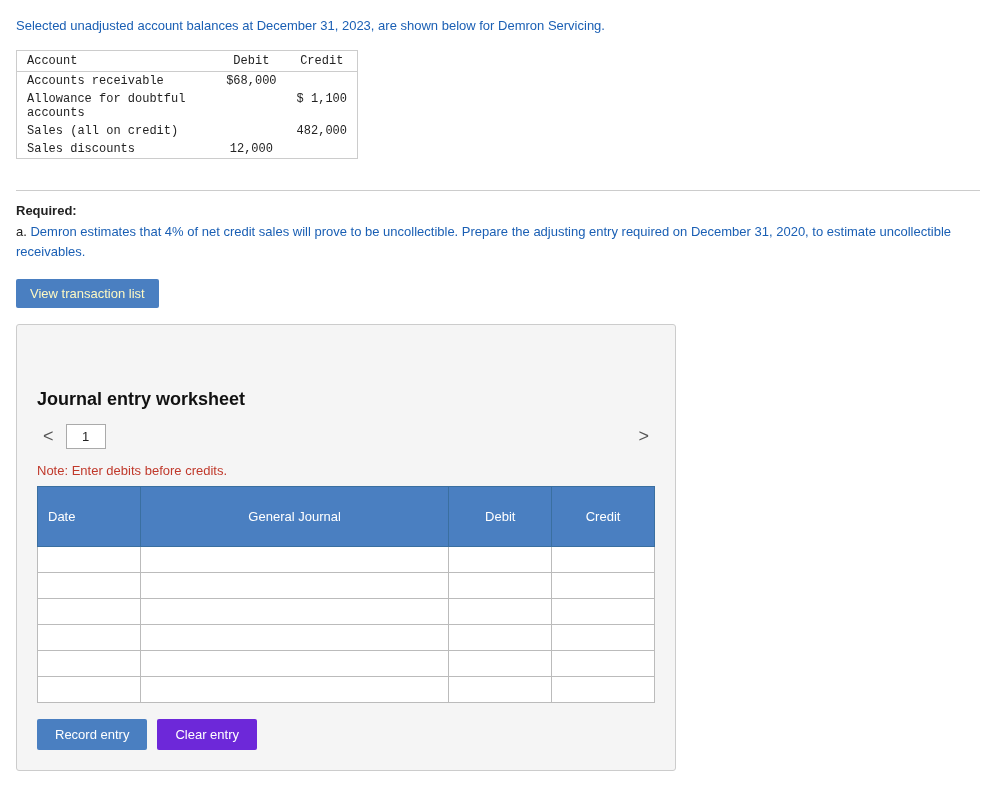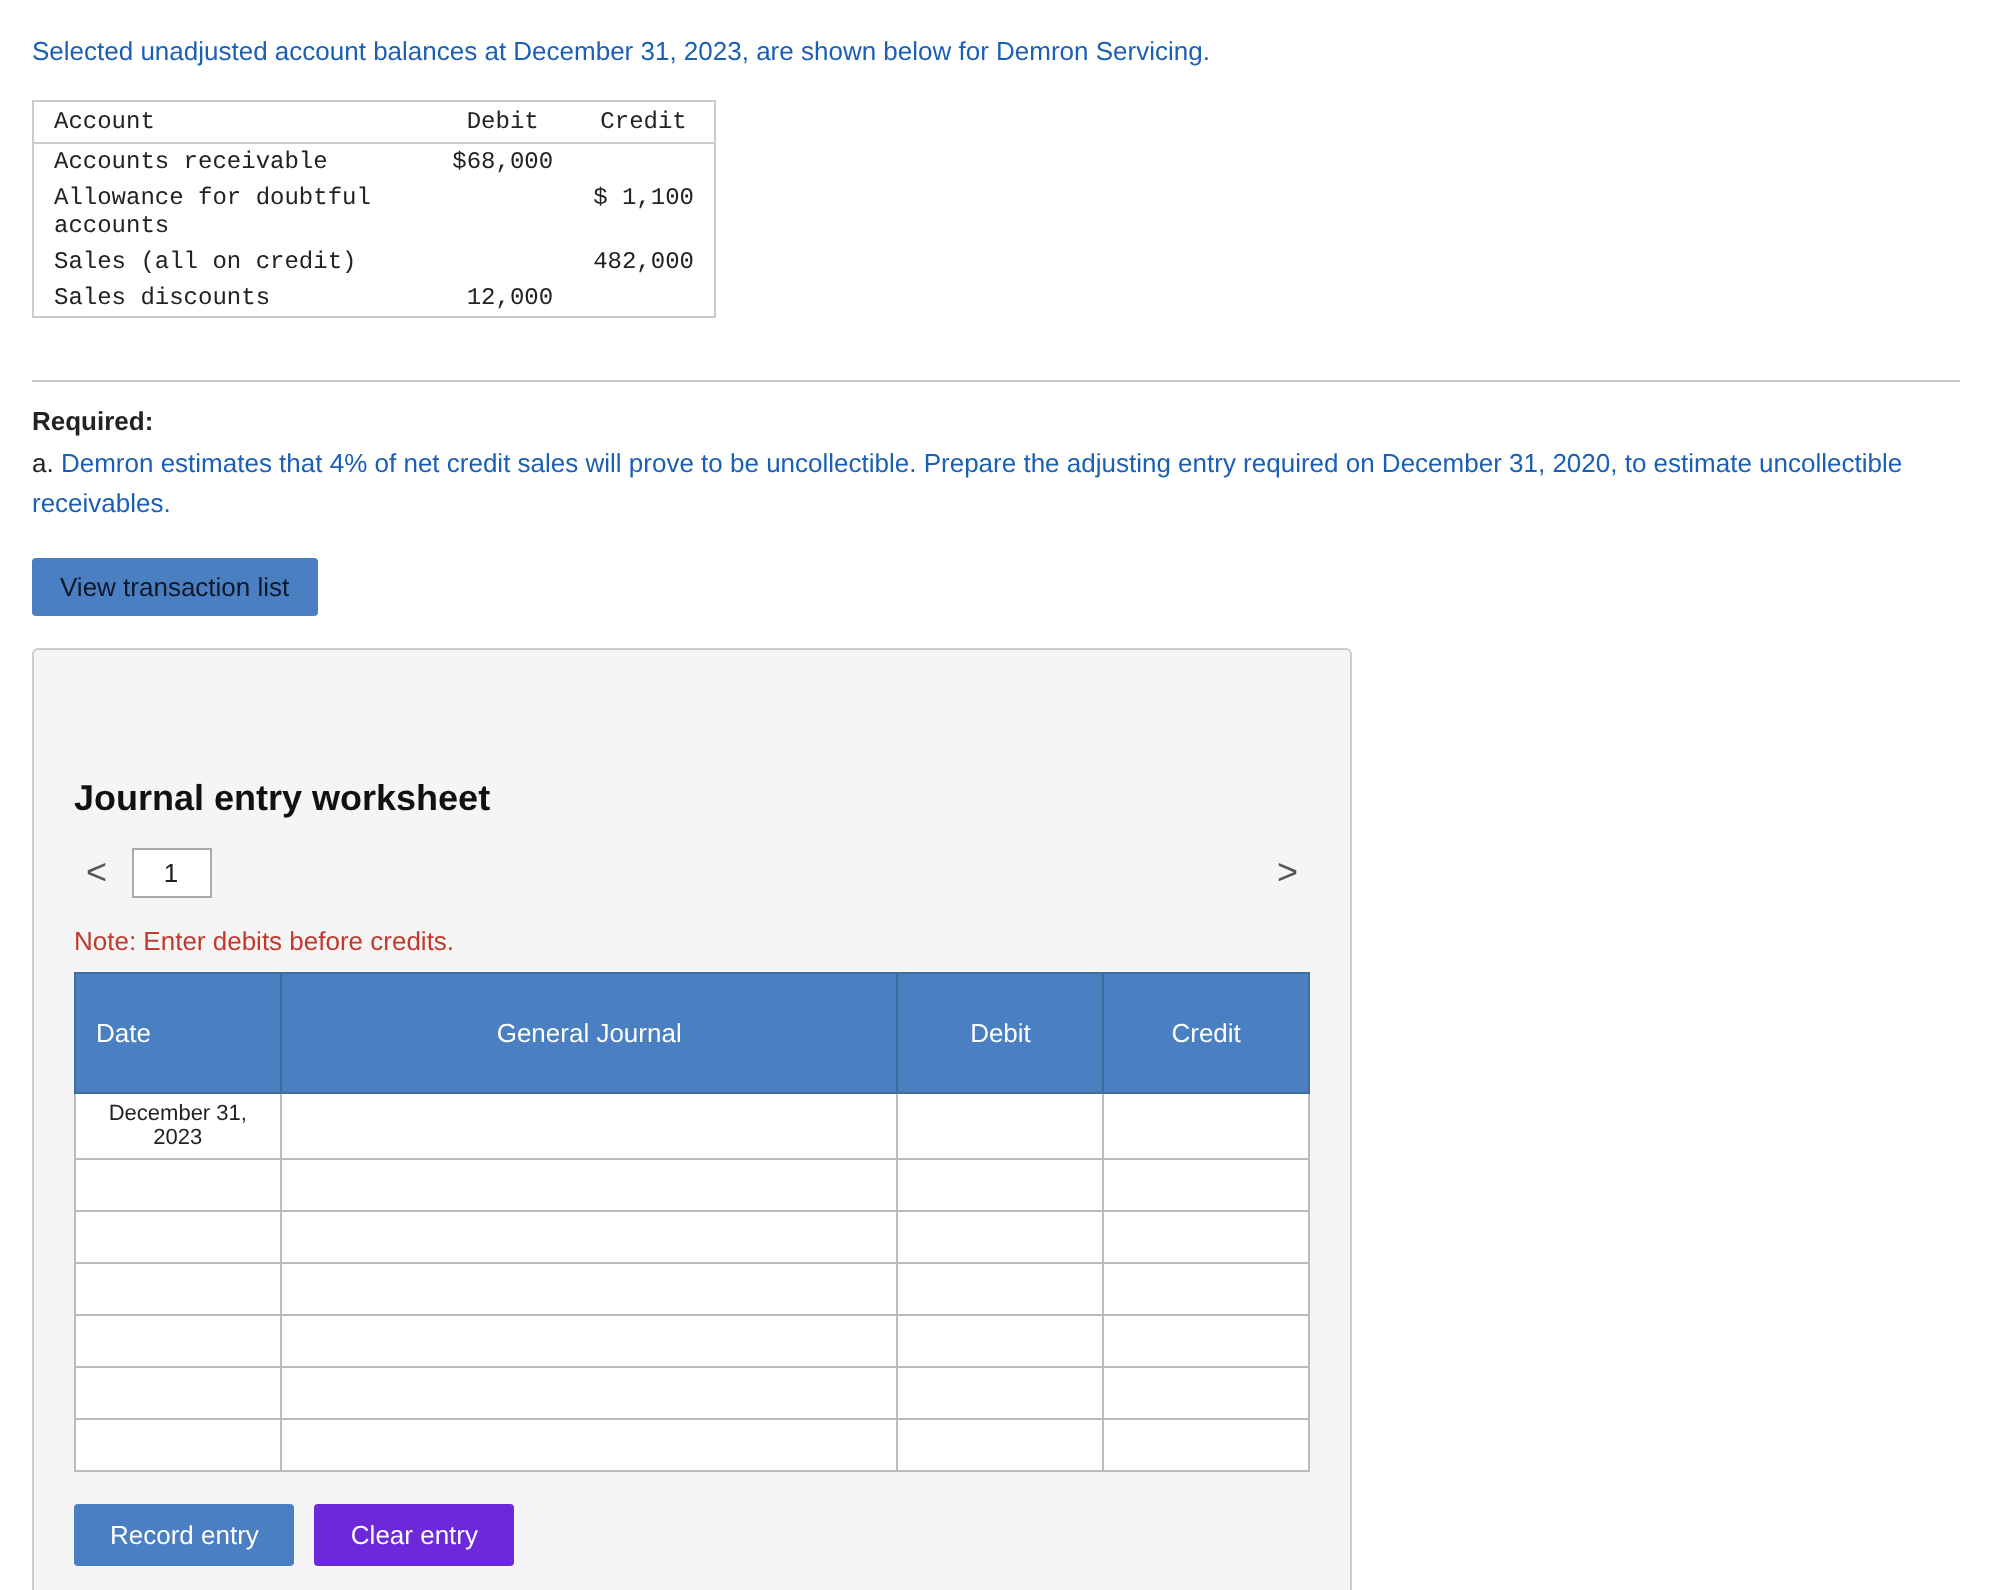--- a/index.html
+++ b/index.html
@@ -35,37 +35,37 @@
       text-align: center;
       padding: 3px 10px;
       border-bottom: 1px solid #ccc;
       font-weight: normal;
     }
     .account-table th.left { text-align: left; }
     .account-table td {
       padding: 2px 10px;
       vertical-align: top;
     }
-    .account-table td.right { text-align: right; }
+    .account-table td.right { text-align: center; }
     .required-section {
       margin-bottom: 16px;
     }
     .required-label {
       font-weight: bold;
       font-size: 13px;
       margin-bottom: 4px;
     }
     .required-body {
       font-size: 13px;
       line-height: 1.6;
     }
     .required-body .blue { color: #1a5fb4; }
     .btn-view-transaction {
       background: #4a7fc1;
-      color: #0f172a;
+      color: #fef9c3;
       border: none;
       padding: 7px 14px;
       font-size: 13px;
       cursor: pointer;
       margin-bottom: 16px;
       border-radius: 2px;
     }
     .worksheet-container {
       border: 1px solid #ccc;
       border-radius: 3px;
@@ -267,27 +267,20 @@
     <thead>
       <tr>
         <th class="left" style="width:90px">Date</th>
         <th style="width:270px">General Journal</th>
         <th style="width:90px">Debit</th>
         <th style="width:90px">Credit</th>
       </tr>
     </thead>
     <tbody>
       <tr>
-        <td class="date-cell" style="white-space:pre-line; font-size:11px;">December 31,
-2023</td>
-        <td><input type="text" style=""></td>
-        <td><input type="text" style=""></td>
-        <td><input type="text" style=""></td>
-      </tr>
-      <tr>
         <td class="date-cell"></td>
         <td><input type="text" style=""></td>
         <td><input type="text" style=""></td>
         <td><input type="text" style=""></td>
       </tr>
       <tr>
         <td class="date-cell"></td>
         <td><input type="text" style=""></td>
         <td><input type="text" style=""></td>
         <td><input type="text" style=""></td>

